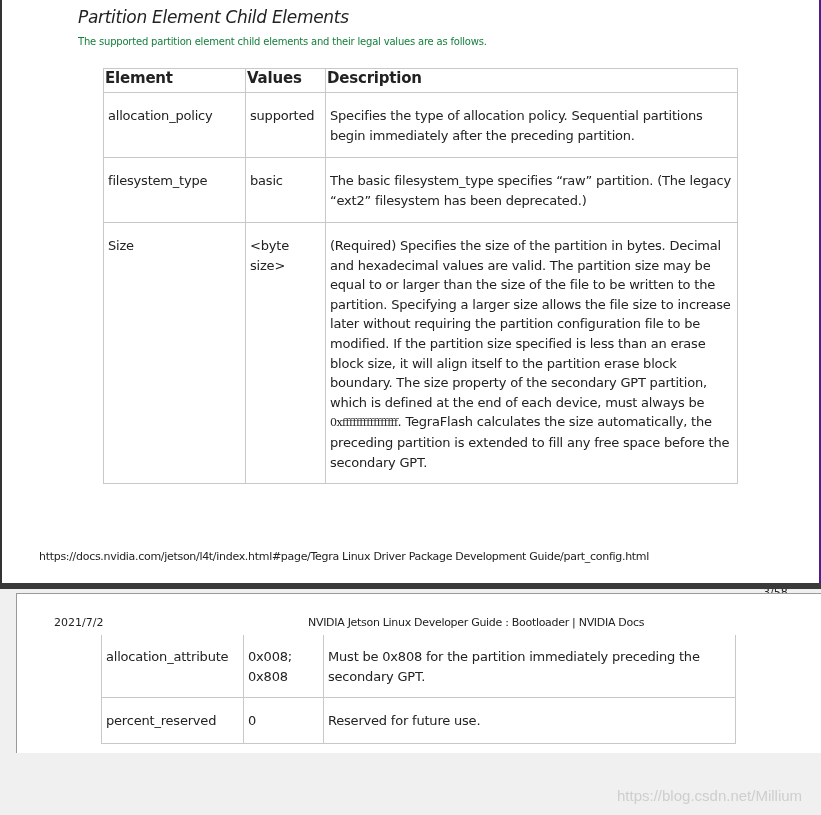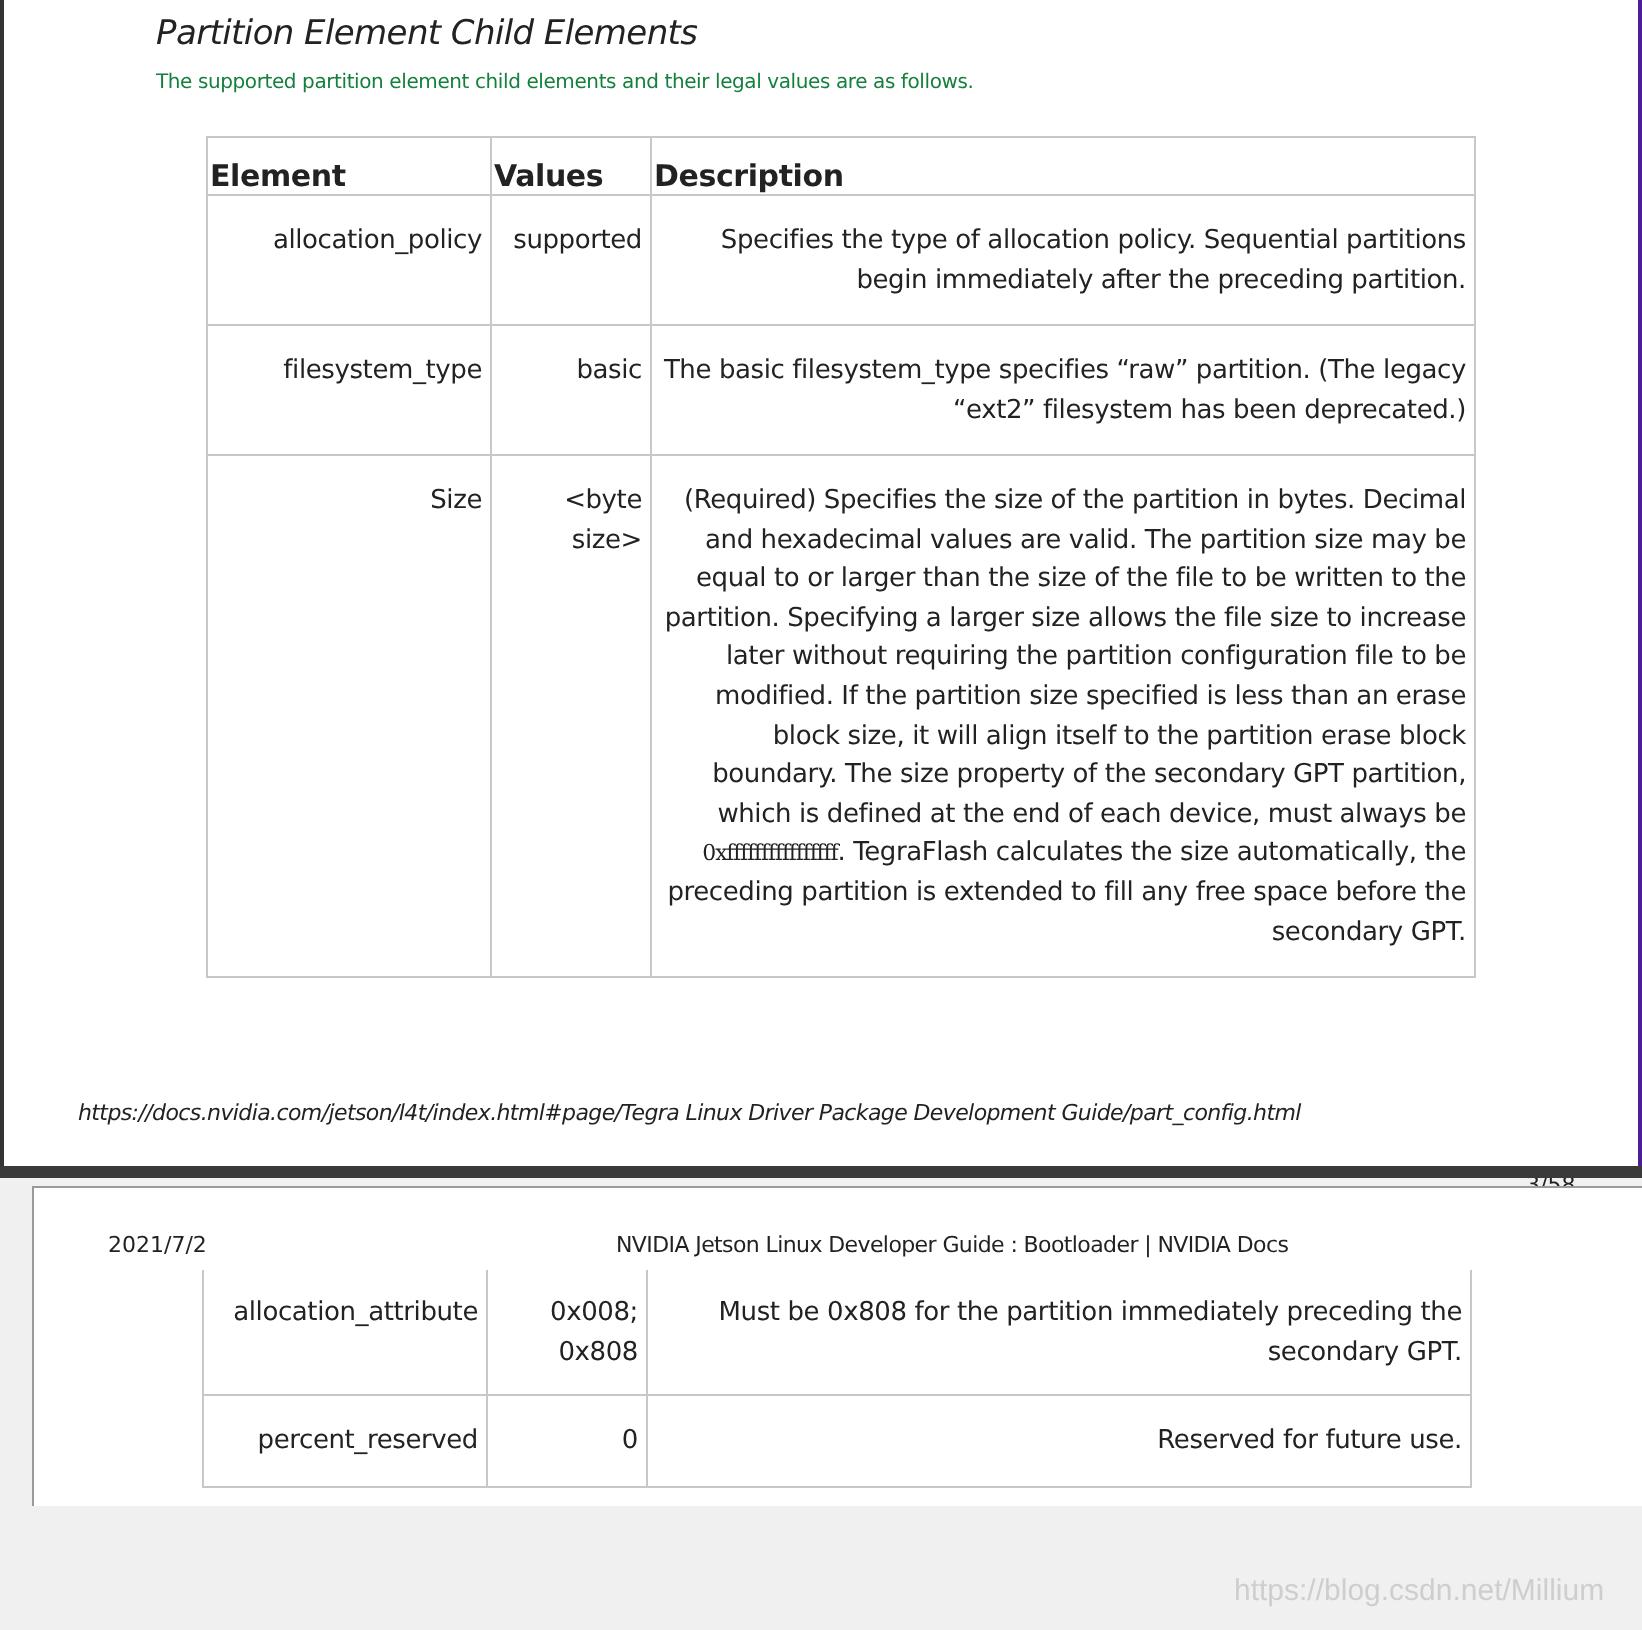--- a/index.html
+++ b/index.html
@@ -35,32 +35,32 @@
   }
   table.ptable {
     position: absolute; left: 101px; border-collapse: collapse;
     font-size: 13px; color: #222; letter-spacing: -0.2px;
   }
   table.ptable td, table.ptable th {
     border: 1px solid #c8c8c8; vertical-align: top; text-align: left;
     padding: 0; box-sizing: border-box;
   }
   table.ptable th {
-    font-weight: bold; font-size: 15px; padding: 10px 1px 0 1px; height: 24px;
+    font-weight: bold; font-size: 15px; padding: 0 1px 0 1px; height: 24px;
   }
-  table.ptable td { padding: 13px 4px 8px 4px; line-height: 19.6px; text-align: right; }
+  table.ptable td { padding: 13px 4px 8px 4px; line-height: 19.6px; }
   .c1 { width: 142px; }
   .c2 { width: 80px; }
   .c3 { width: 412px; }
   #table1 { top: 68px; }
   #table2 { top: 635px; border-top: none; }
   #table2 tr:first-child td { border-top: none; }
   .mono-small { font-family: "DejaVu Serif", serif; font-size: 11px; letter-spacing: -0.6px; }
   .footer-url {
-    position: absolute; left: 37px; top: 550px; font-size: 11px; color: #222; letter-spacing: -0.3px; font-style: italic;
+    position: absolute; left: 37px; top: 550px; font-size: 11px; color: #222; letter-spacing: -0.3px;
   }
   .footer-page {
     position: absolute; left: 761px; top: 550px; font-size: 11px; color: #222; margin-top: 36px;
   }
   .header-date {
     position: absolute; left: 37px; top: 22px; font-size: 11px; color: #222;
   }
   .header-title {
     position: absolute; left: 291px; top: 22px; font-size: 11px; color: #222; letter-spacing: -0.3px;
   }

